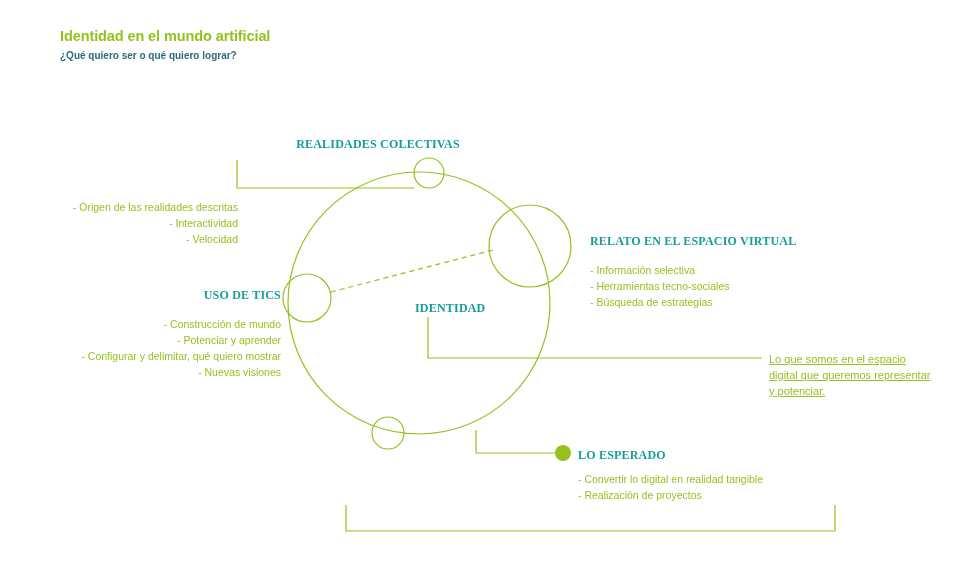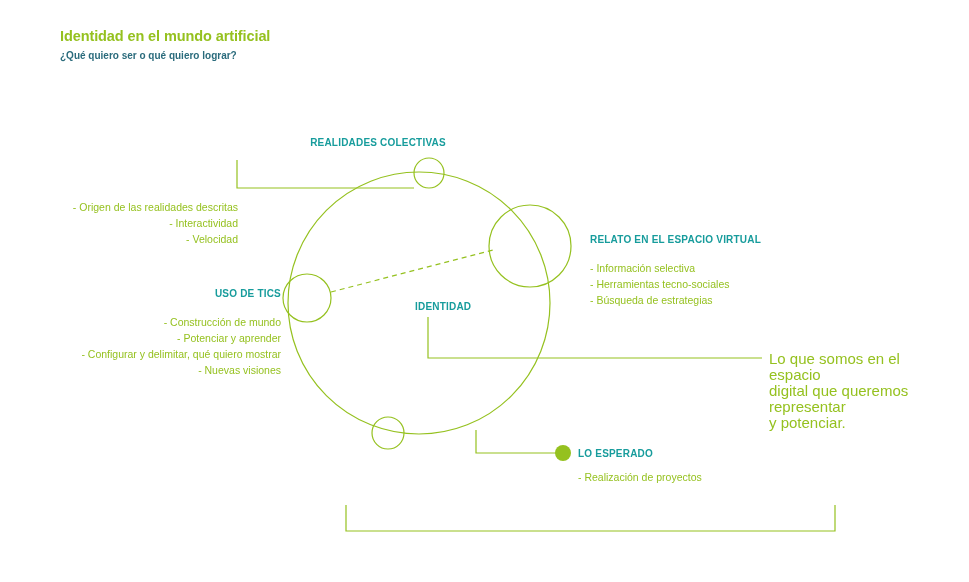--- a/index.html
+++ b/index.html
@@ -51,41 +51,43 @@
     margin-top: 4px;
     white-space: nowrap;
   }
 
   
   .block {
     position: absolute;
   }
   .block-title {
     color: #179c9c;
-    font-size: 10px;
+    font-size: 12px;
     font-weight: bold;
     letter-spacing: 0.2px;
     line-height: 1.35;
     white-space: nowrap;
+    font-family: Liberation Serif, serif;
   }
   .block-list {
     list-style: none;
     margin: 13px 0 0 0;
     padding: 0;
   }
   .block-list li {
     color: #95c11f;
     font-size: 10.5px;
     line-height: 16px;
     white-space: nowrap;
   }
   .plain-text {
     color: #95c11f;
-    font-size: 15px;
+    font-size: 11px;
     line-height: 16px;
+    text-decoration: underline;
   }
 
   .align-right { text-align: right; }
   .align-left  { text-align: left; }
   .align-center{ text-align: center; }
 
   
   #block-realidades-collectivas {
     left: 268px;
     top: 136px;
@@ -202,17 +204,18 @@
   <div class="block align-left" id="block-lo-que-somos">
     <div class="plain-text">Lo que somos en el espacio</div>
     <div class="plain-text">digital que queremos representar</div>
     <div class="plain-text">y potenciar.</div>
   </div>
 
 
   <div class="block align-left" id="block-lo-esperado">
     <div class="block-title">LO ESPERADO</div>
     <ul class="block-list">
+      <li>- Convertir lo digital en realidad tangible</li>
       <li>- Realización de proyectos</li>
     </ul>
   </div>
 
 </div>
 
 </body></html>

